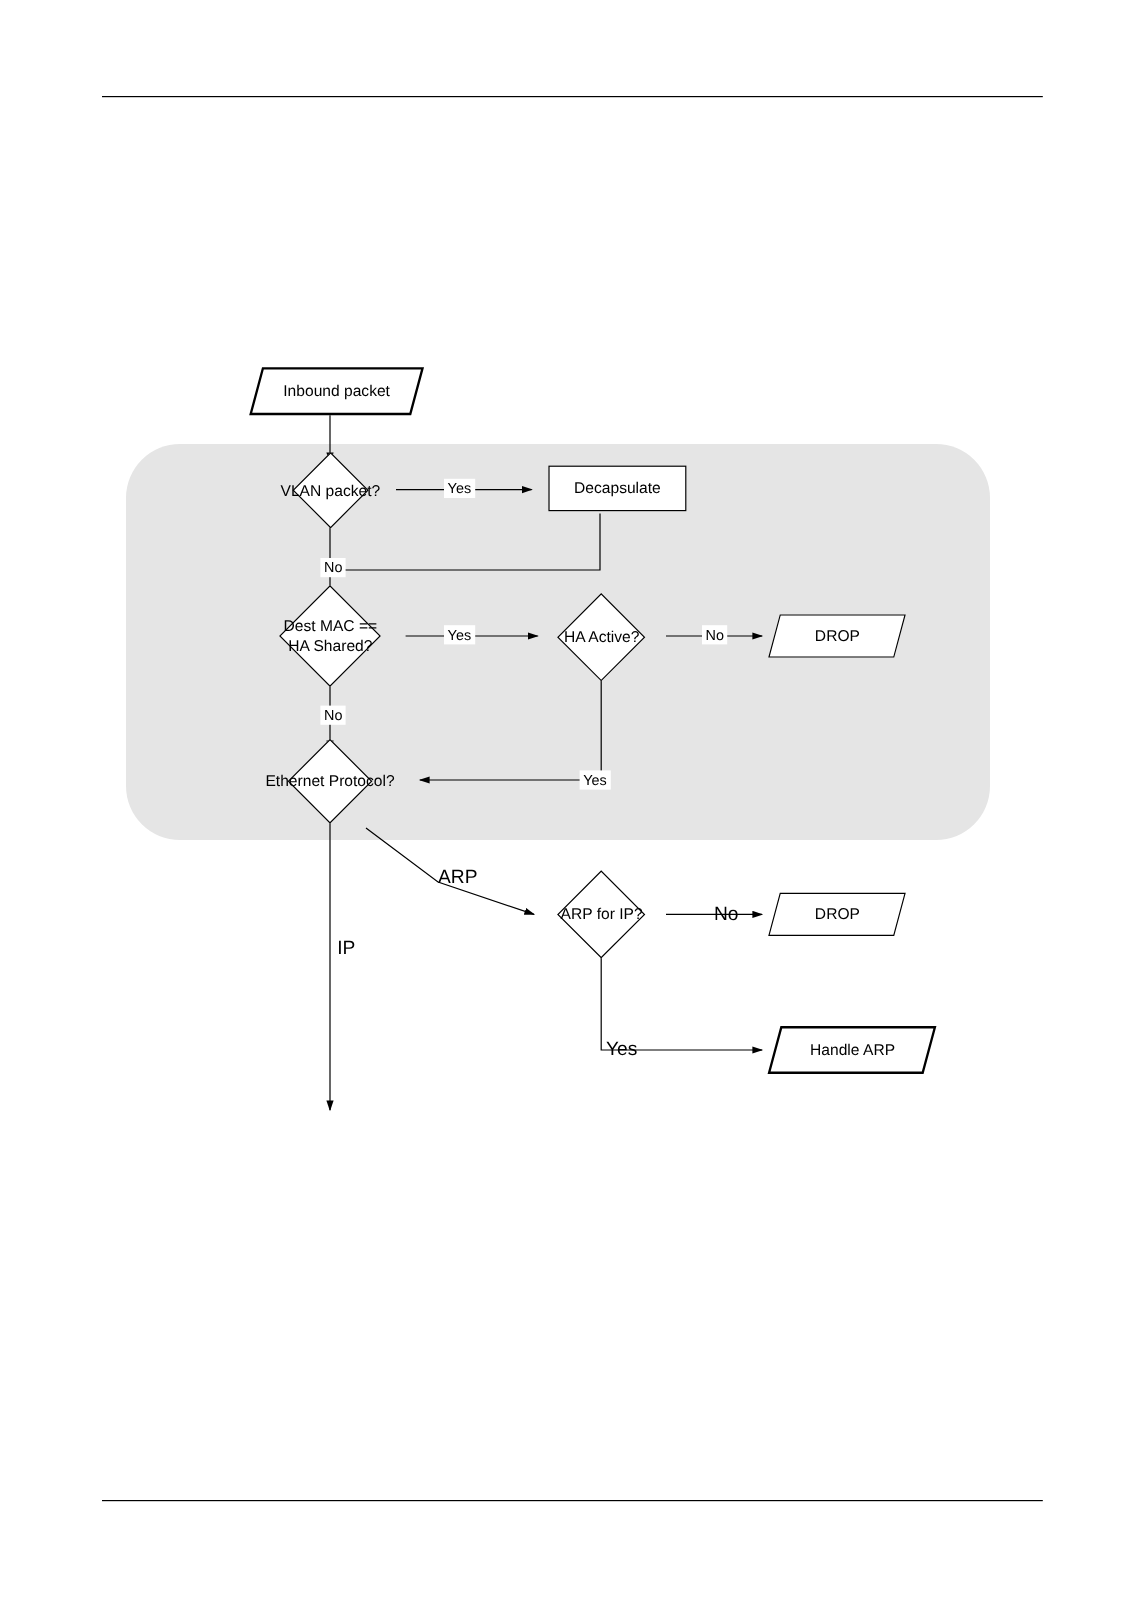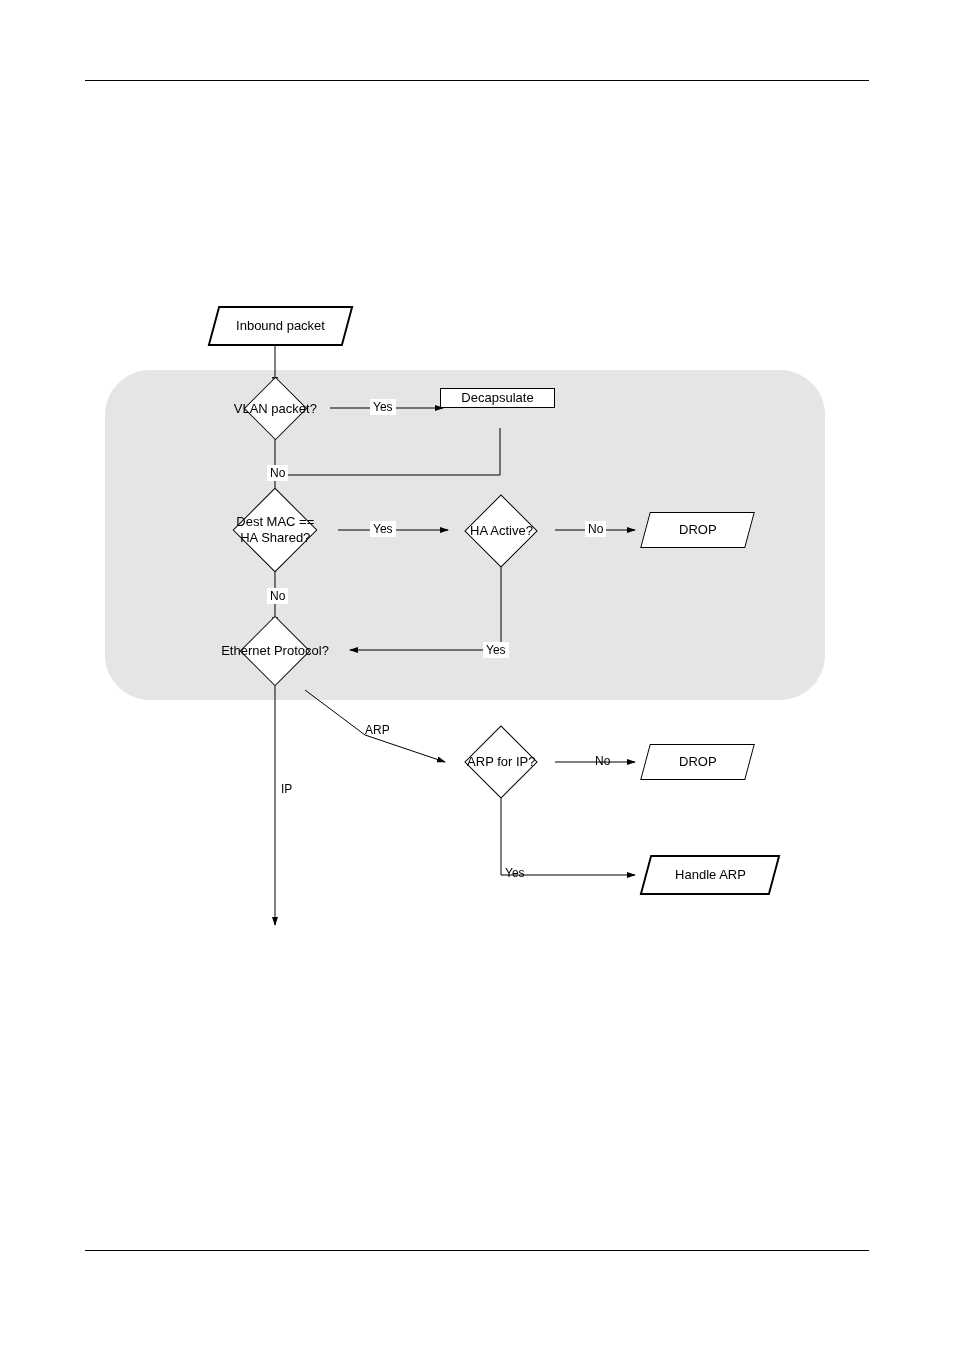--- a/index.html
+++ b/index.html
@@ -59,21 +59,21 @@
     .rect { border: 1px solid #000; }
     .label {
       position: absolute;
       font-size: 12px;
       background: #fff;
       padding: 1px 3px;
       z-index: 5;
     }
     .label-transparent {
       position: absolute;
-      font-size: 12px;
+      font-size: 16px;
       z-index: 5;
     }
     svg.connectors {
       position: absolute;
       top: 0;
       left: 0;
       width: 720px;
       height: 660px;
       pointer-events: none;
     }
@@ -120,21 +120,21 @@
   </svg>
 
   <div class="shape parallelogram bold" style="left:108px; top:6px; width:135px; height:40px;">
     <span class="inner">Inbound packet</span>
   </div>
 
   <div class="shape diamond" style="left:148px; top:86px; width:45px; height:45px;">
     <span class="inner">VLAN packet?</span>
   </div>
 
-  <div class="shape rect" style="left:335px; top:88px; width:115px; height:20px;">
+  <div class="shape rect" style="left:352px; top:88px; width:115px; height:38px;">
     <span>Decapsulate</span>
   </div>
 
   <div class="shape diamond" style="left:140px; top:200px; width:60px; height:60px;">
     <span class="inner">Dest MAC ==<br>HA Shared?</span>
   </div>
 
   <div class="shape diamond" style="left:370px; top:205px; width:52px; height:52px;">
     <span class="inner">HA Active?</span>
   </div>

